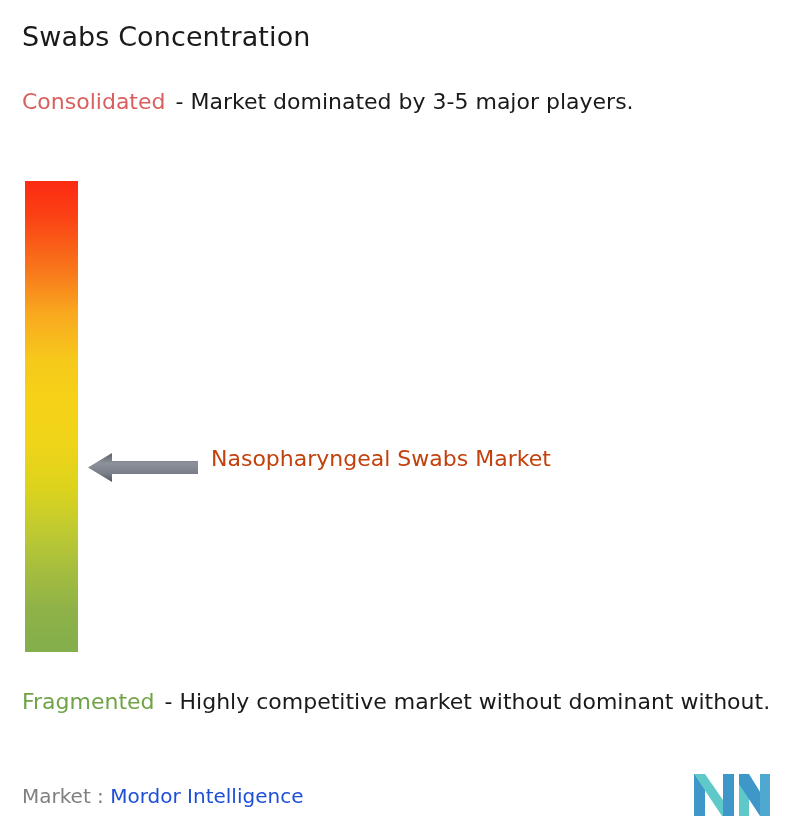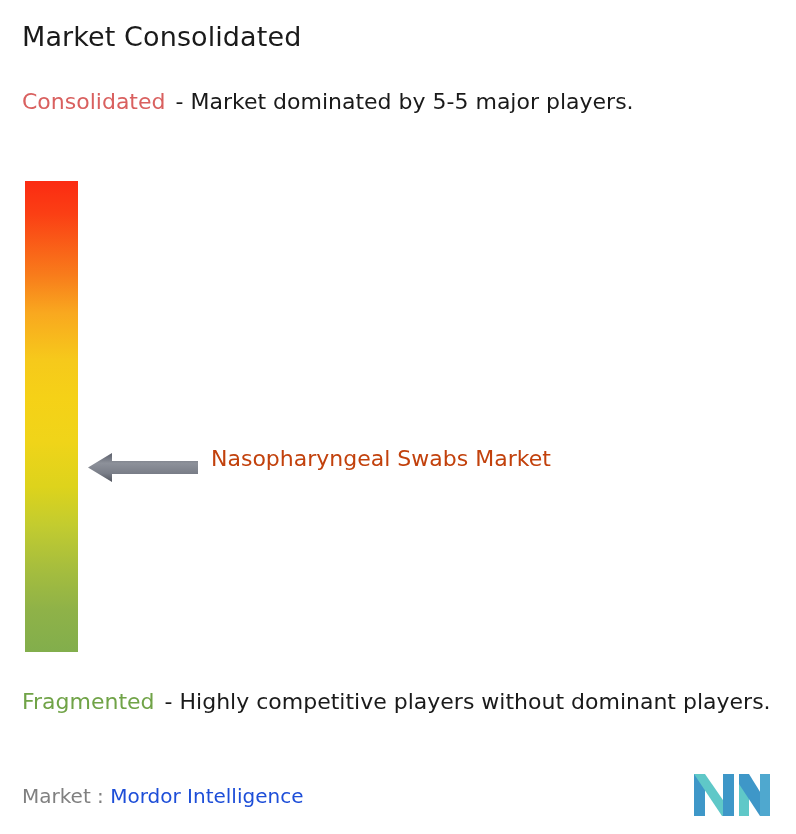--- a/index.html
+++ b/index.html
@@ -141,24 +141,24 @@
     display: block;
     width: 76px;
     height: 48px;
   }
 </style>
 </head>
 <body>
 
 <div class="page">
 
-  <div class="page-title">Market Consolidated</div>
+  <div class="page-title">Swabs Concentration</div>
 
   <div class="legend-top">
-    <span class="kw-consolidated">Consolidated</span><span class="kw-sep"></span><span>- Market dominated by 5-5 major players.</span>
+    <span class="kw-consolidated">Consolidated</span><span class="kw-sep"></span><span>- Market dominated by 3-5 major players.</span>
   </div>
 
   <div class="scale-bar"></div>
 
   <div class="arrow-wrap">
     <svg viewBox="0 0 110 33" xmlns="http://www.w3.org/2000/svg">
       <defs>
         <linearGradient id="arrowGrad" x1="0" y1="0" x2="0" y2="1">
           <stop offset="0%" stop-color="#5A5E6A"></stop>
           <stop offset="35%" stop-color="#8D919A"></stop>
@@ -166,21 +166,21 @@
           <stop offset="100%" stop-color="#53565F"></stop>
         </linearGradient>
       </defs>
       <path d="M0,16.5 L24,2 L24,10 L110,10 L110,23 L24,23 L24,31 Z" fill="url(#arrowGrad)"></path>
     </svg>
   </div>
 
   <div class="arrow-label">Nasopharyngeal Swabs Market</div>
 
   <div class="legend-bottom">
-    <span class="kw-fragmented">Fragmented</span><span class="kw-sep"></span><span>- Highly competitive players without dominant players.</span>
+    <span class="kw-fragmented">Fragmented</span><span class="kw-sep"></span><span>- Highly competitive market without dominant without.</span>
   </div>
 
   <div class="source-line">
     <span class="source-label">Market :</span>
     <span class="source-value">Mordor Intelligence</span>
   </div>
 
   <div class="brand-logo">
     <svg viewBox="0 0 76 48" xmlns="http://www.w3.org/2000/svg">
 

